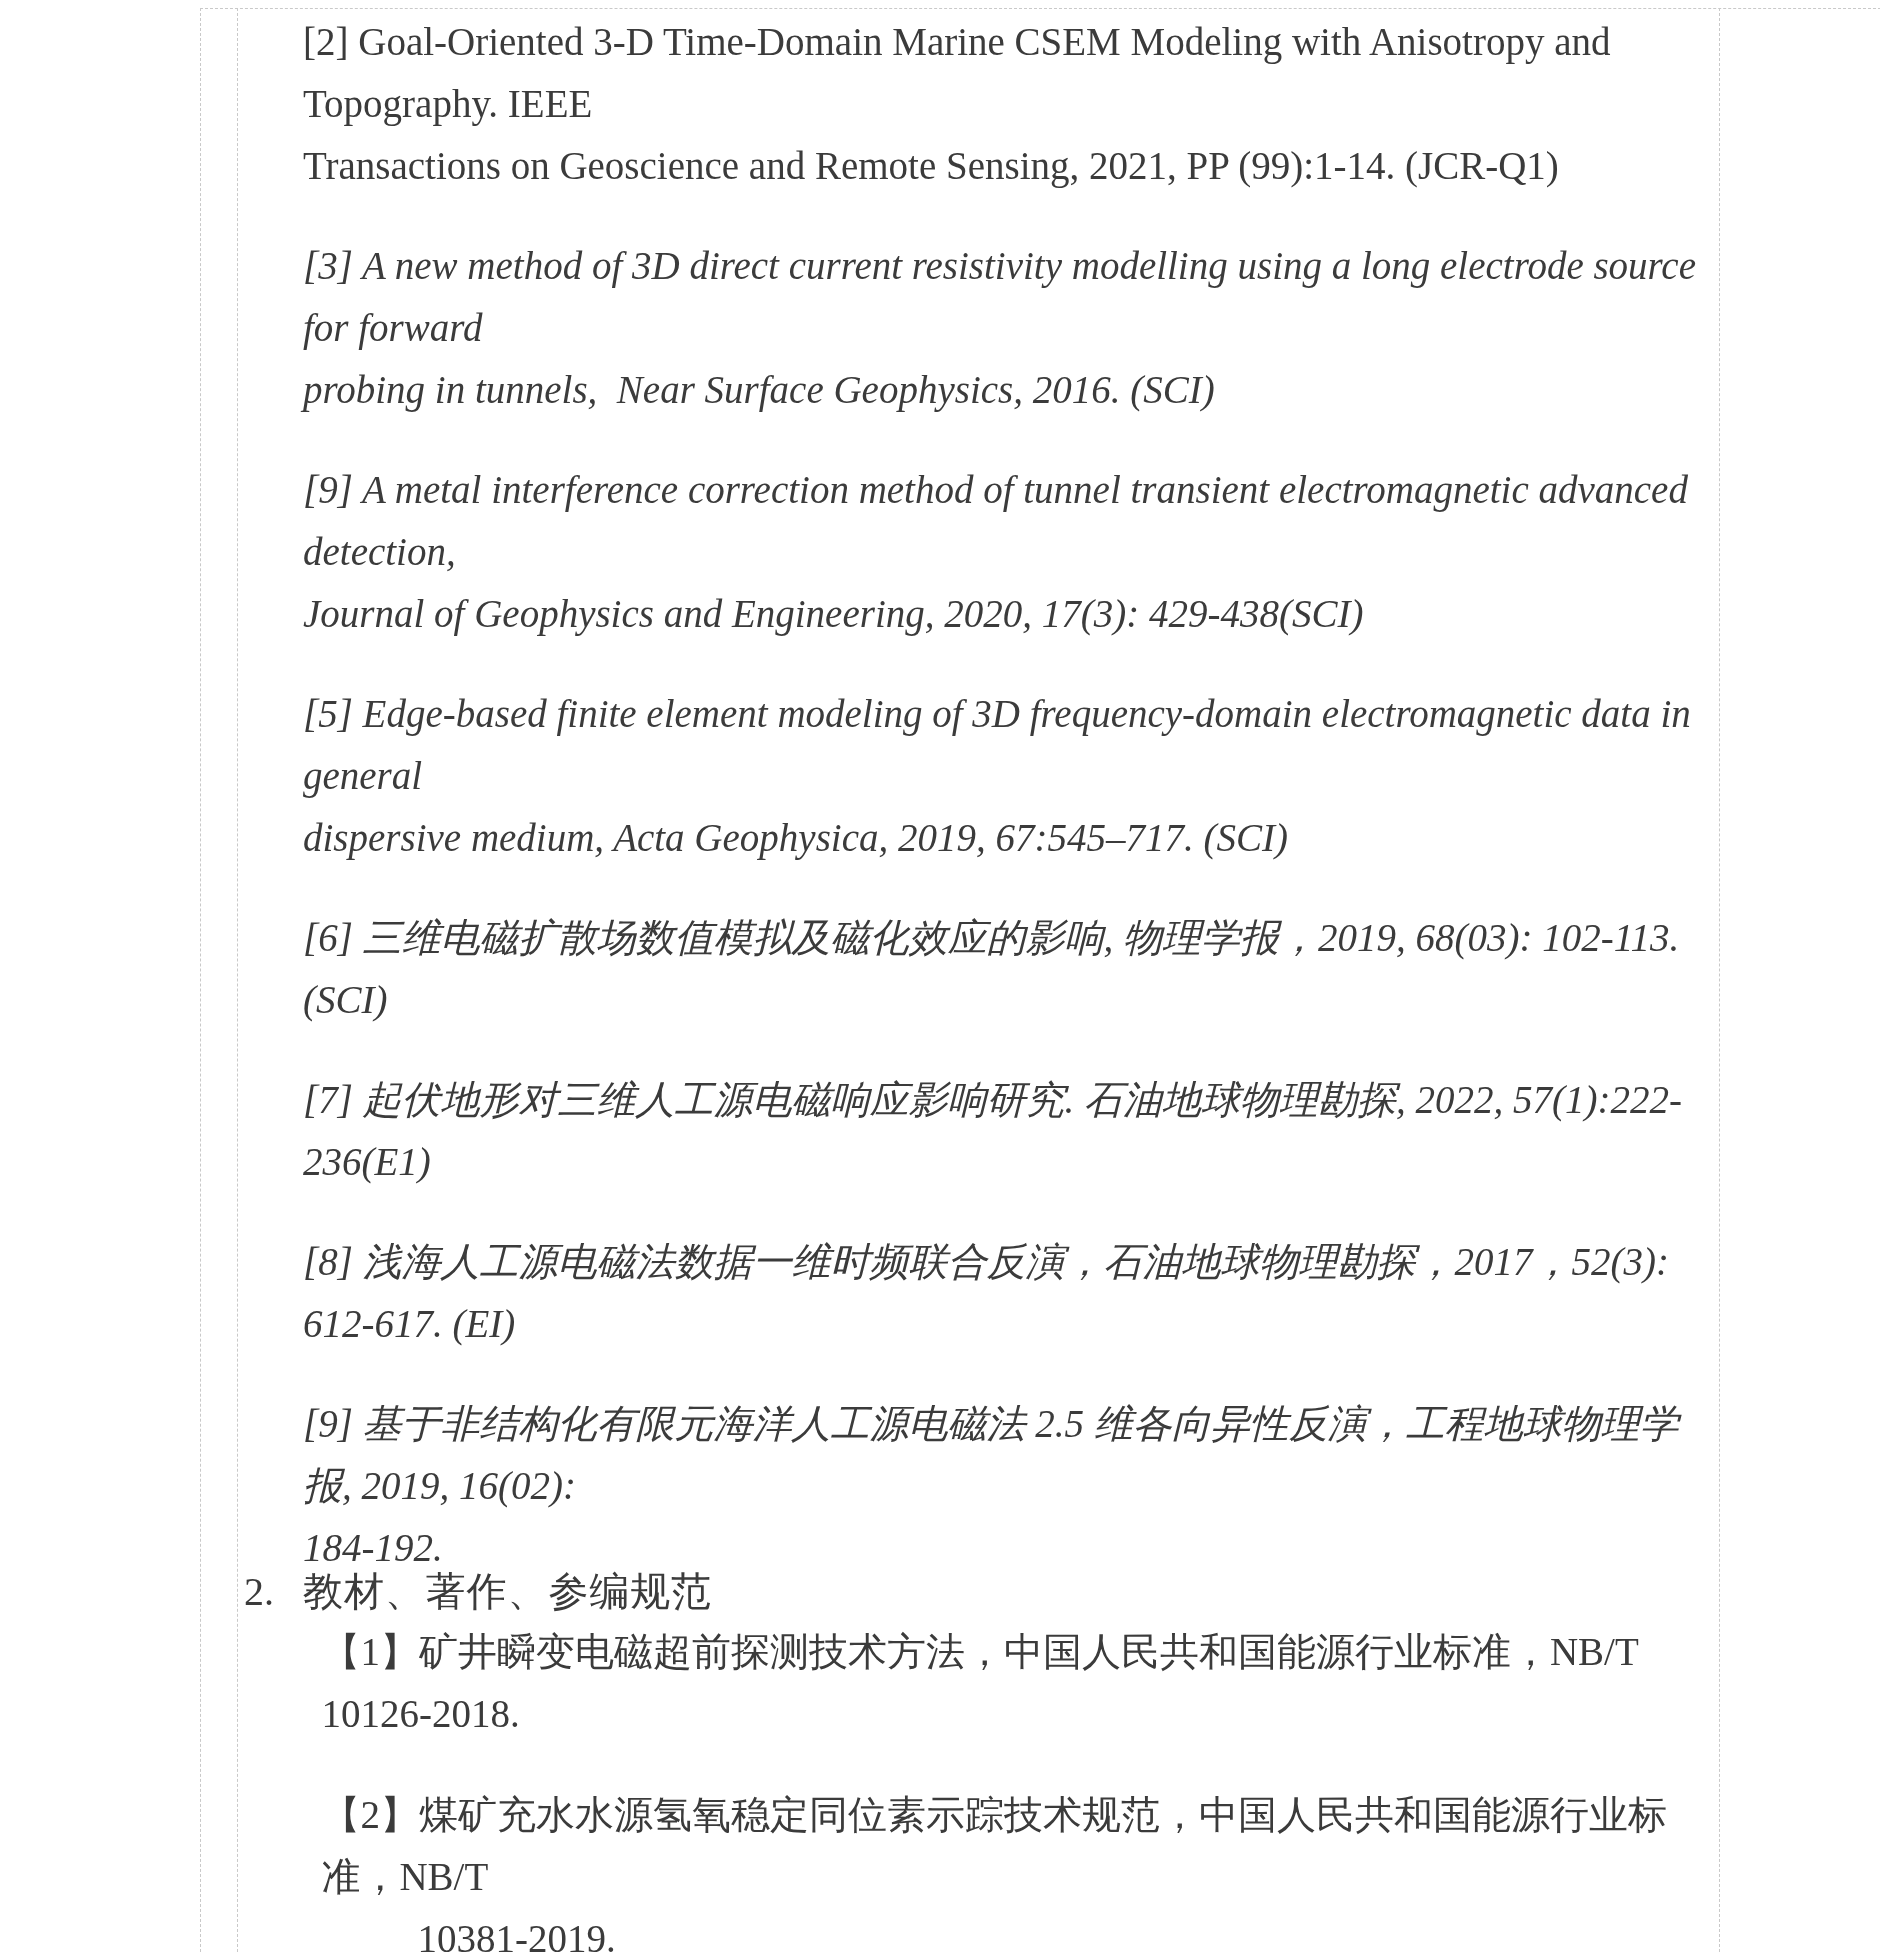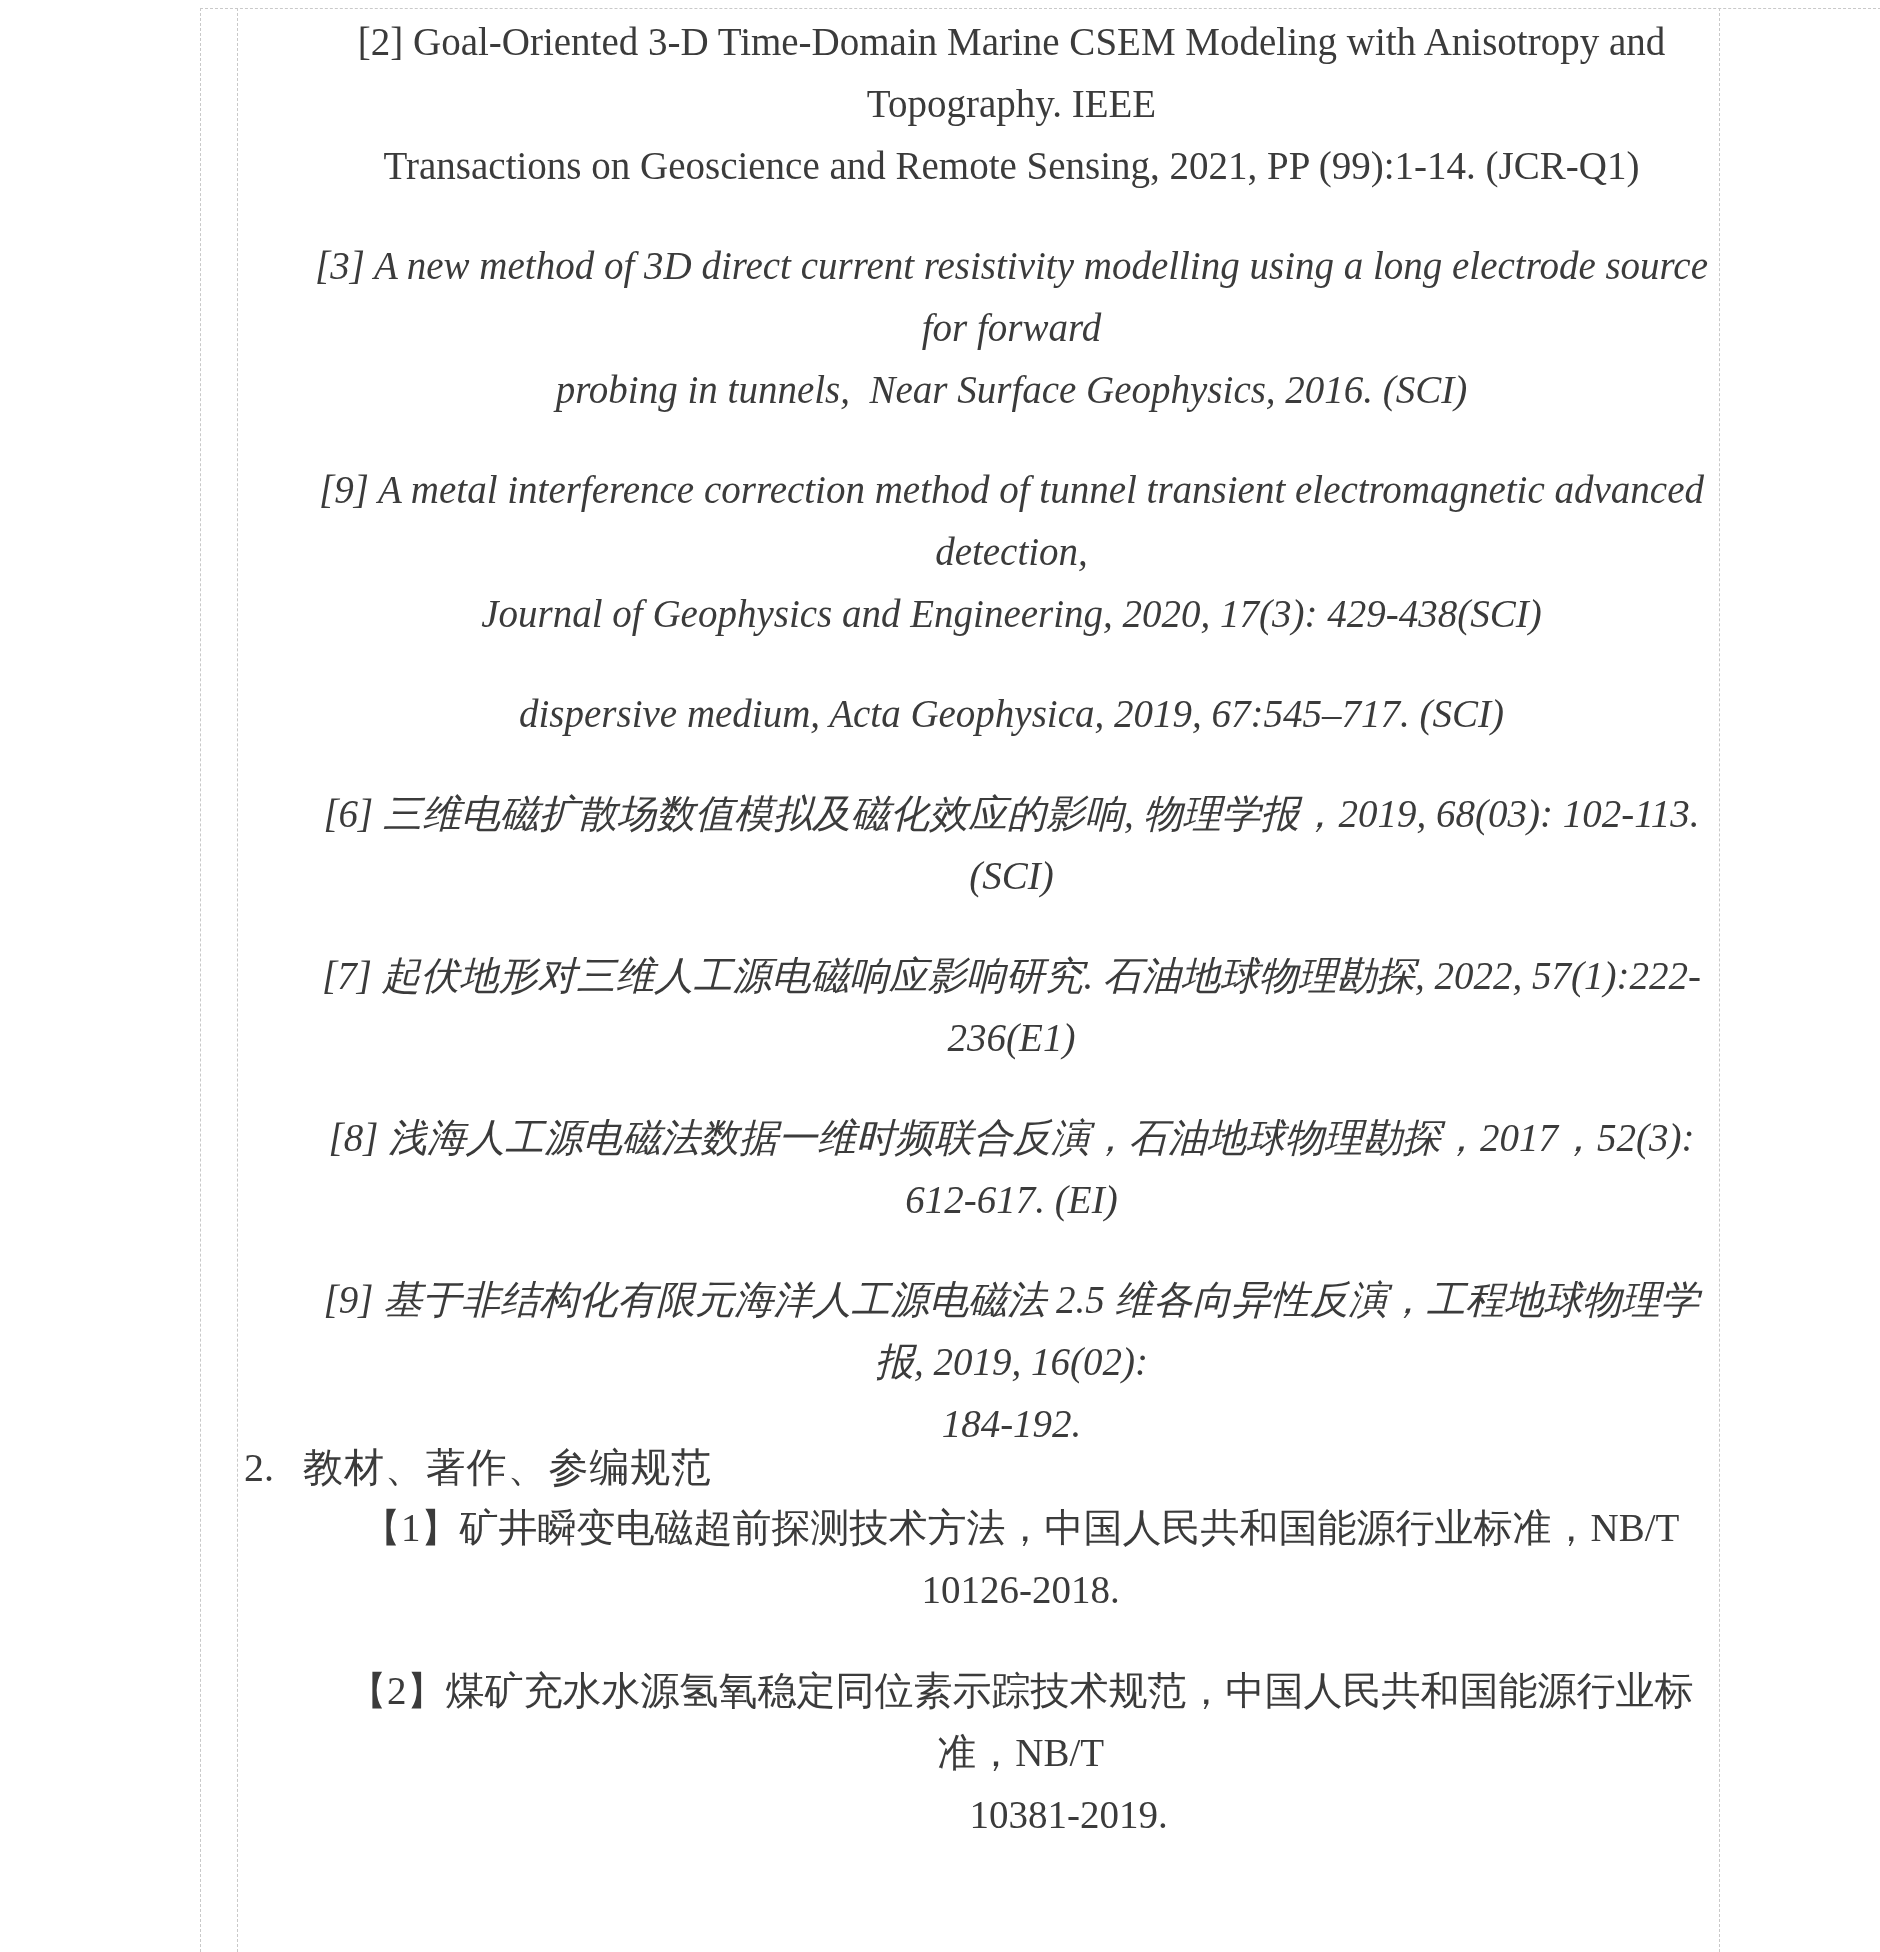--- a/index.html
+++ b/index.html
@@ -11,21 +11,21 @@
   }
   .gridline{position:absolute;pointer-events:none;}
   .gl-top{left:200px;right:0;top:8.3px;height:0;border-top:1.8px dashed #c9c9c9;}
   .gl-v1{left:200px;top:8.3px;bottom:0;width:0;border-left:1.8px dashed #c9c9c9;}
   .gl-v2{left:237px;top:8.3px;bottom:0;width:0;border-left:1.8px dashed #c9c9c9;}
   .gl-vr{left:1719px;top:8.3px;bottom:0;width:0;border-left:1.8px dashed #c9c9c9;}
 
   .content{position:absolute;left:303px;top:11px;width:1417px;}
 
   .para{font-size:39px;line-height:62px;}
-  .ln{white-space:pre-wrap;text-align:center;}
+  .ln{white-space:pre-wrap;}
   .pubs .para + .para{margin-top:38px;font-style:italic;}
 
   .heading{position:relative;line-height:55px;height:55px;}
   .heading .hnum{
     position:absolute;left:-59px;top:0;
     font-size:40px;font-family:"Liberation Serif","DejaVu Serif",serif;font-weight:400;
   }
   .heading .htitle{
     font-family:"Liberation Sans","DejaVu Sans",sans-serif;
     font-weight:400;font-size:40px;letter-spacing:0.9px;
@@ -54,20 +54,21 @@
     </div>
     <div class="para">
       <div class="ln">[3] A new method of 3D direct current resistivity modelling using a long electrode source for forward</div>
       <div class="ln">probing in tunnels,  Near Surface Geophysics, 2016. (SCI)</div>
     </div>
     <div class="para">
       <div class="ln">[9] A metal interference correction method of tunnel transient electromagnetic advanced detection,</div>
       <div class="ln">Journal of Geophysics and Engineering, 2020, 17(3): 429-438(SCI)</div>
     </div>
     <div class="para">
+      <div class="ln">[5] Edge-based finite element modeling of 3D frequency-domain electromagnetic data in general</div>
       <div class="ln">dispersive medium, Acta Geophysica, 2019, 67:545–717. (SCI)</div>
     </div>
     <div class="para">
       <div class="ln">[6] 三维电磁扩散场数值模拟及磁化效应的影响, 物理学报，2019, 68(03): 102-113. (SCI)</div>
     </div>
     <div class="para">
       <div class="ln">[7] 起伏地形对三维人工源电磁响应影响研究. 石油地球物理勘探, 2022, 57(1):222-236(E1)</div>
     </div>
     <div class="para">
       <div class="ln">[8] 浅海人工源电磁法数据一维时频联合反演，石油地球物理勘探，2017，52(3): 612-617. (EI)</div>

